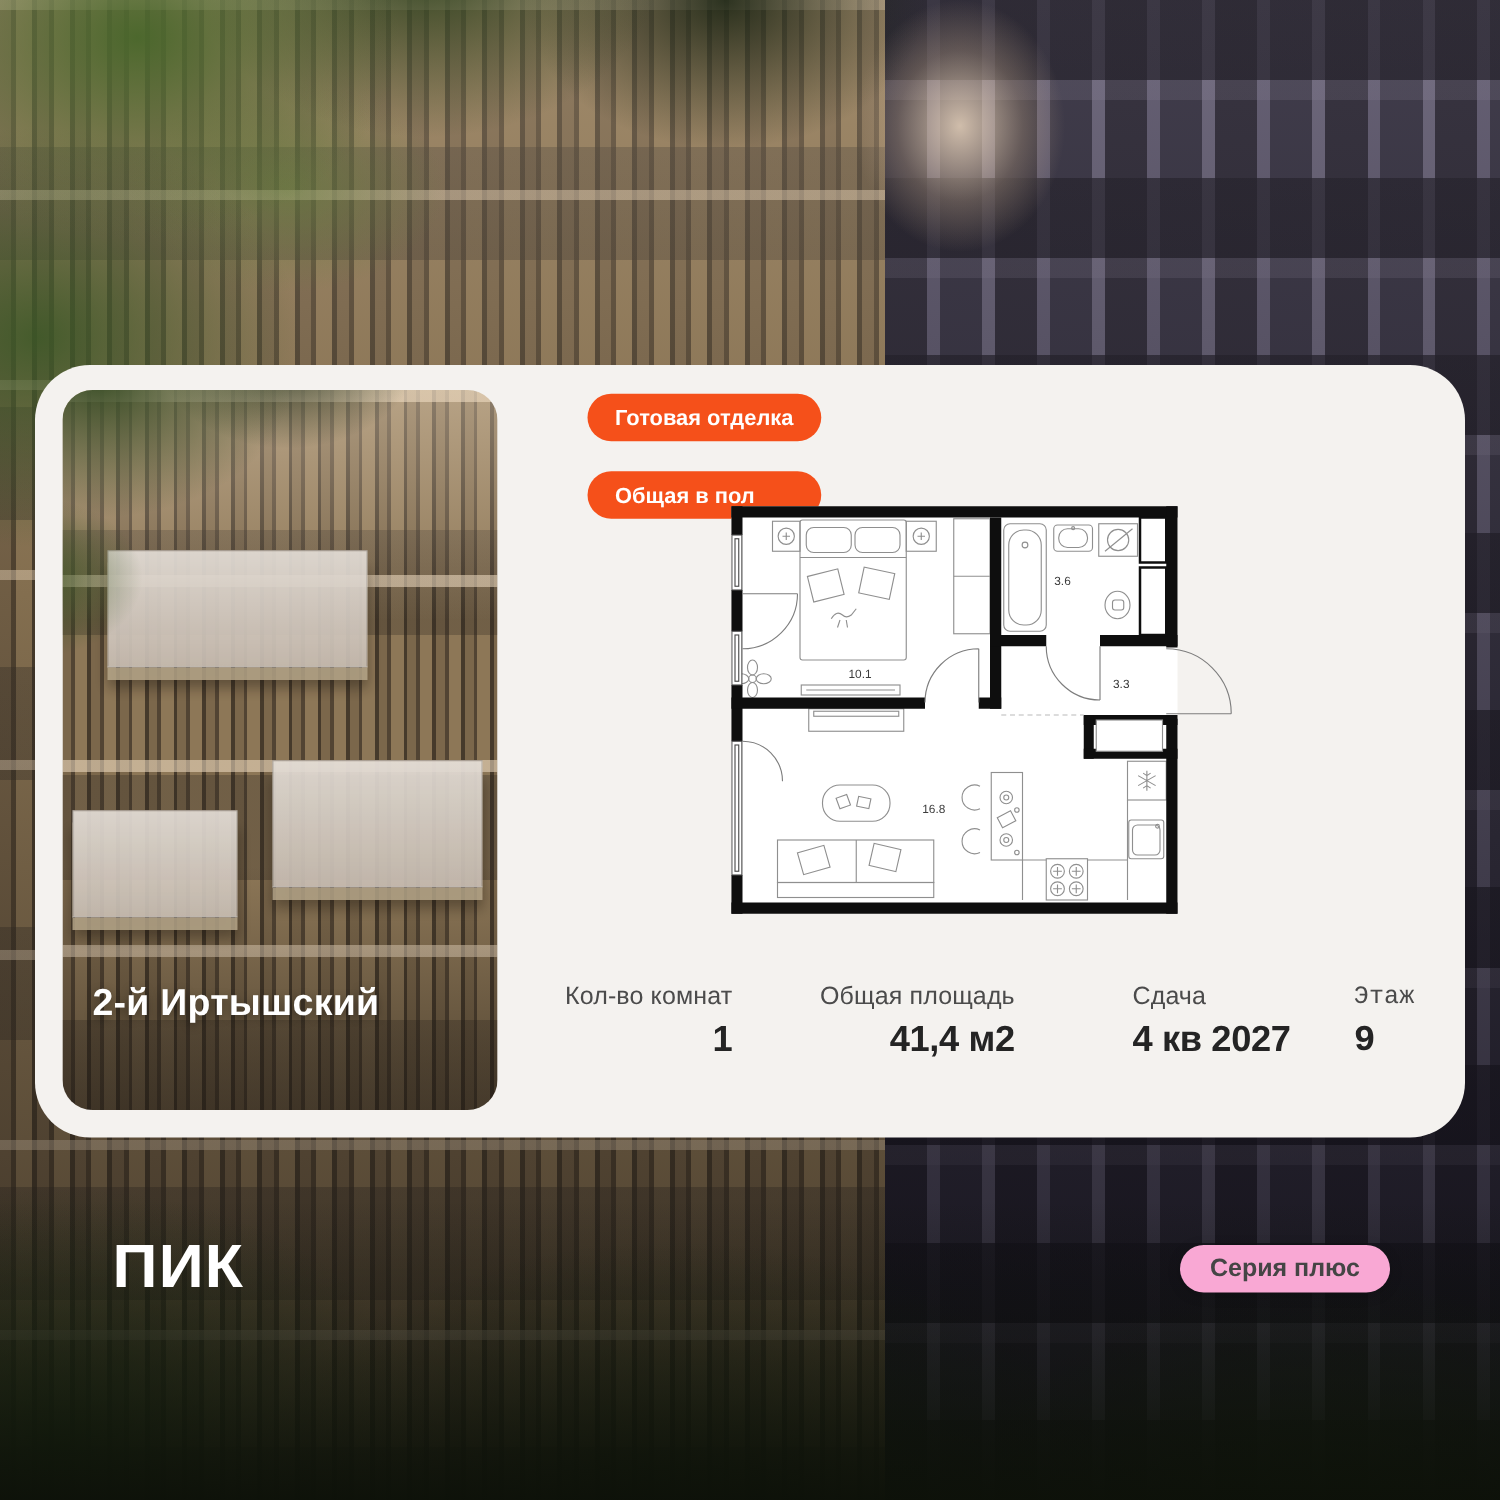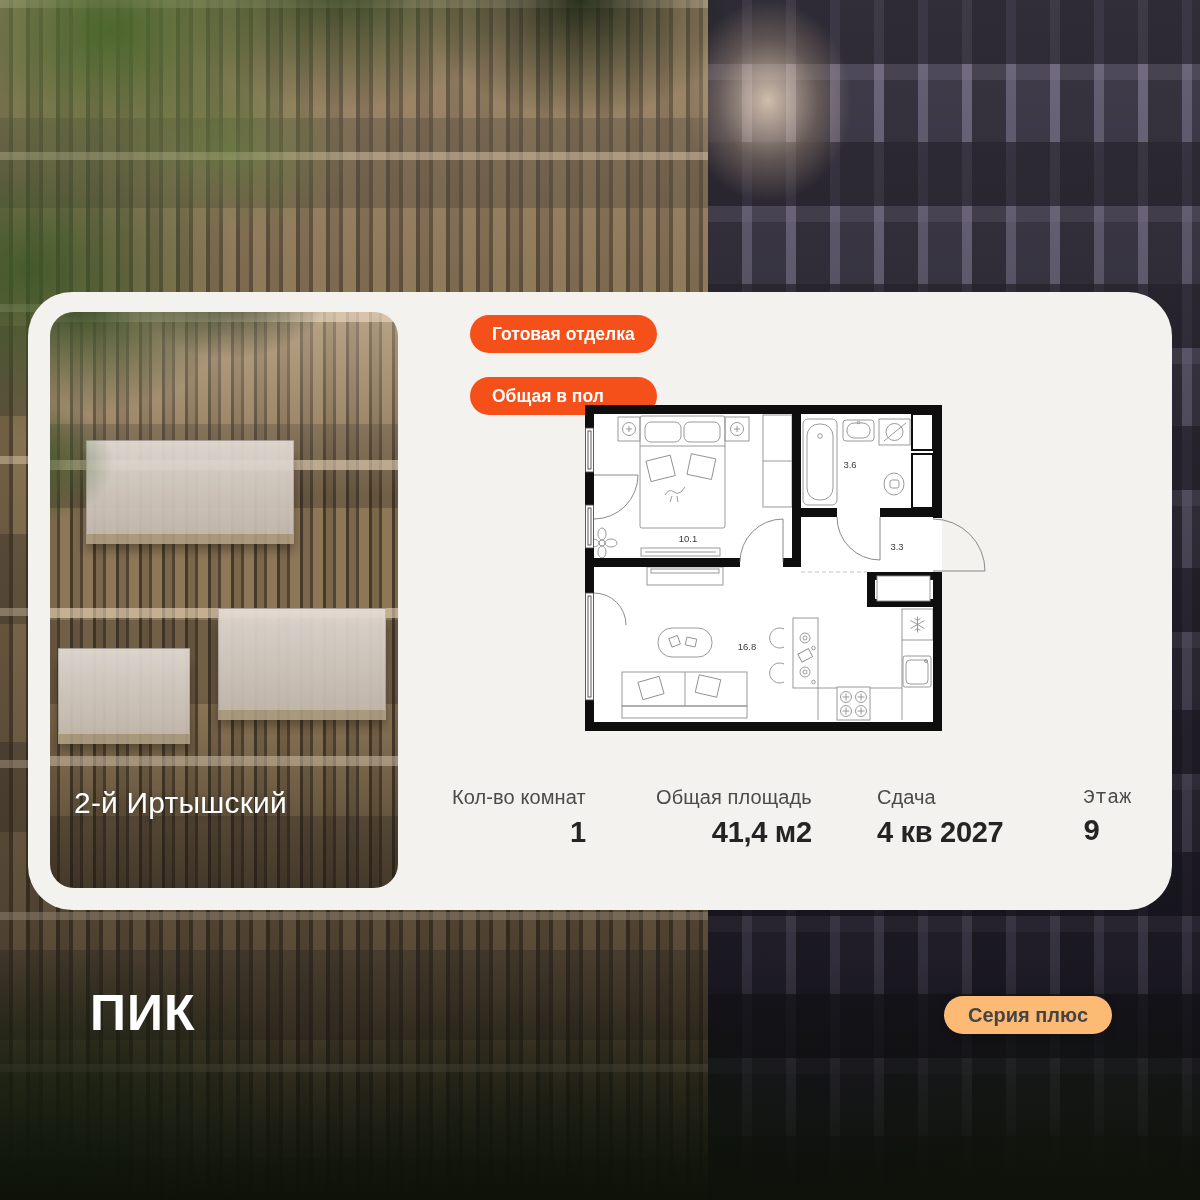--- a/index.html
+++ b/index.html
@@ -62,47 +62,47 @@
   }
   .balcony{position:absolute;background:linear-gradient(180deg,#e3ddd6,#c7bcb1);
     box-shadow:0 10px 0 rgba(182,166,137,.9), 0 16px 10px rgba(20,15,10,.4);
     border:1px solid rgba(0,0,0,.15);opacity:.93;}
   .photo-foliage{position:absolute;inset:0;
     background:
       radial-gradient(220px 160px at 30px -10px, rgba(48,70,30,.95), transparent 70%),
       radial-gradient(150px 110px at 180px -30px, rgba(30,44,20,.9), transparent 70%),
       radial-gradient(120px 90px at -20px 150px, rgba(62,88,38,.8), transparent 70%);}
   .photo-label{
-    position:absolute;left:24px;top:474px;color:#fff;font-size:30px;font-weight:400;
+    position:absolute;left:24px;top:474px;color:#fff;font-size:30px;font-weight:700;
     letter-spacing:.2px;text-shadow:0 2px 8px rgba(0,0,0,.38);text-align:center;
   }
   
   .badges{position:absolute;left:442px;top:23px;display:flex;gap:24px;flex-direction:column;}
   .badge{
     background:var(--accent,#F5501A);color:#fff;height:38px;line-height:38px;
     padding:0 22px;border-radius:19px;font-size:17.5px;font-weight:700;white-space:nowrap;
   }
   
   .plan{position:absolute;left:557px;top:106px;width:415px;height:340px;}
   
   .stats{position:absolute;left:0;top:0;width:100%;height:100%;pointer-events:none;}
   .stat{position:absolute;top:494px;}
   .stat .lbl{font-size:20px;color:#4b4b4b;letter-spacing:.1px;}
   .stat .val{margin-top:7px;font-size:29px;font-weight:800;color:#242424;letter-spacing:-.3px;}
   .stat:nth-child(1){left:424px;text-align:right;}
   .stat:nth-child(2){left:628px;text-align:right;}
-  .stat:nth-child(3){left:849px;}
+  .stat:nth-child(3){left:878px;}
   .stat:nth-child(4){left:1055px;font-family:Liberation Mono, monospace;}
   
   .logo{
     position:absolute;left:90px;top:984px;color:#fff;font-size:50px;font-weight:900;
     letter-spacing:1px;transform:scaleY(.98);
   }
   .series-pill{
-    position:absolute;right:88px;top:996px;height:38px;line-height:38px;background:#fdba74;
+    position:absolute;right:88px;top:996px;height:38px;line-height:38px;background:#f9a8d4;
     color:#454545;border-radius:19px;padding:0 24px;font-size:20px;font-weight:700;
     box-shadow:0 2px 10px rgba(0,0,0,.18);
   }
 </style>
 </head>
 <body>
 
 <div class="bg bg-left"></div>
 <div class="bg bg-right"></div>
 <div class="bg bg-sky"></div>

